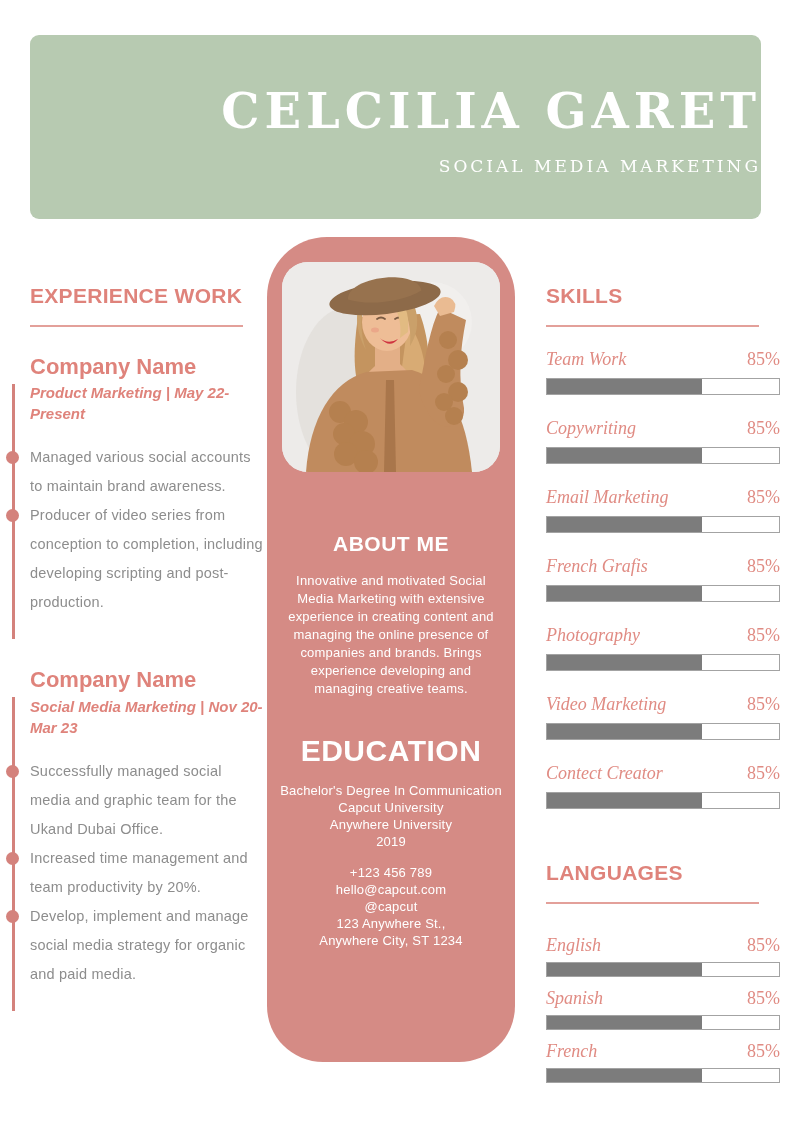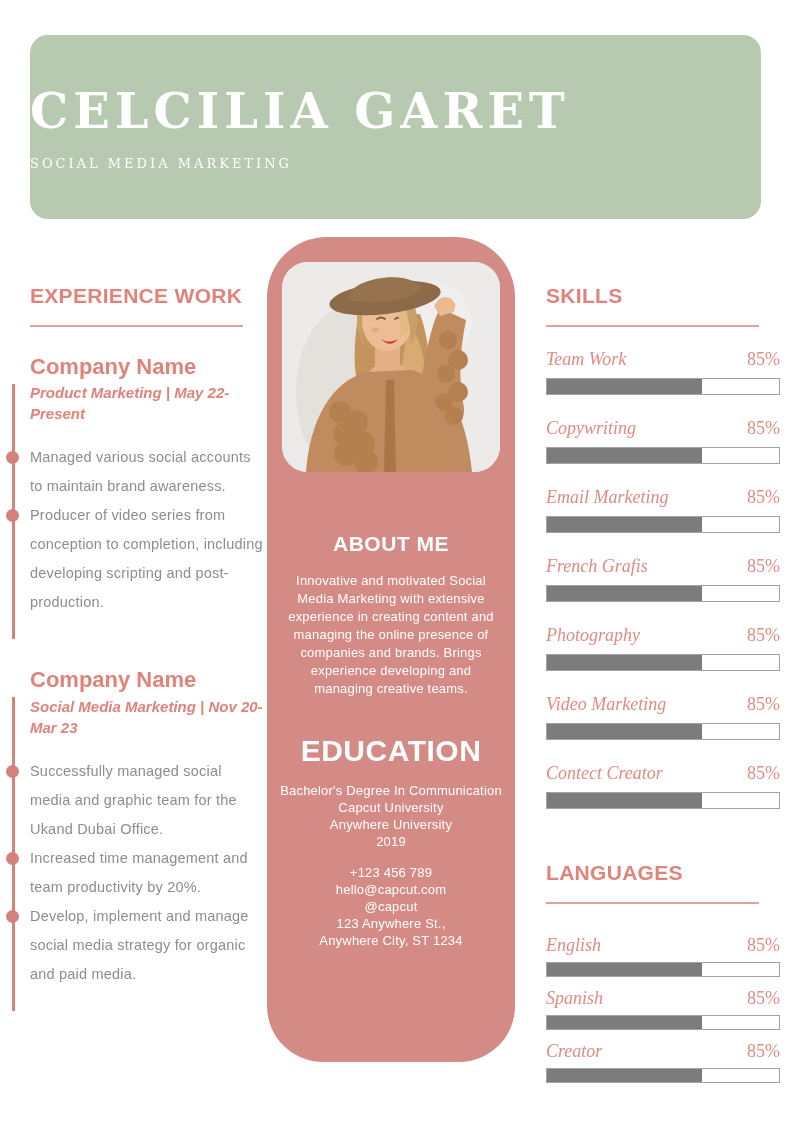--- a/index.html
+++ b/index.html
@@ -8,28 +8,28 @@
   }
   *{margin:0;padding:0;box-sizing:border-box;}
   html,body{background:#fff;}
   body{
     position:relative;width:793px;height:1122px;overflow:hidden;
     font-family:"Liberation Sans",sans-serif;
   }
   
   .header{
     position:absolute;left:30px;top:35px;width:731px;height:184px;
-    background:var(--green);border-radius:18px;text-align:left;color:#fff;
+    background:var(--green);border-radius:9px;text-align:right;color:#fff;
   }
   .header .name{
     margin-top:50px;font-family:"DejaVu Serif",serif;font-weight:bold;
     font-size:48px;letter-spacing:5px;line-height:1.1;
   }
   .header .role{
-    margin-top:18px;font-family:"DejaVu Serif",serif;font-size:13px;letter-spacing:3px;
+    margin-top:18px;font-family:"DejaVu Serif",serif;font-size:17px;letter-spacing:3px;
   }
   
   .section-title{
     font-size:21px;font-weight:bold;color:var(--pink-text);letter-spacing:.3px;
   }
   .divider{width:213px;border:none;border-top:2px solid var(--pink-line);margin-top:17px;}
   
   .left-col{position:absolute;left:30px;top:284px;width:233px;}
   .job{position:relative;margin-top:27px;}
   .job.second{margin-top:50px;}
@@ -306,21 +306,21 @@
             <span class="meter-label">Spanish</span>
             <span class="meter-pct">85%</span>
           </div>
           <div class="bar">
             <div class="bar-fill" style="width: 67%;"></div>
           </div>
         </div>
 
         <div class="meter-row">
           <div class="label-row">
-            <span class="meter-label">Creator</span>
+            <span class="meter-label">French</span>
             <span class="meter-pct">85%</span>
           </div>
           <div class="bar">
             <div class="bar-fill" style="width: 67%;"></div>
           </div>
         </div>
       </div>
   </div>
 </div>
 

